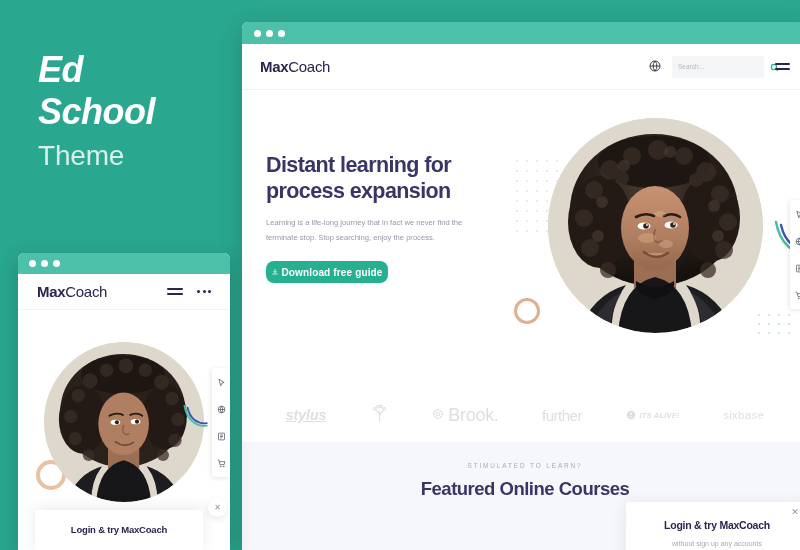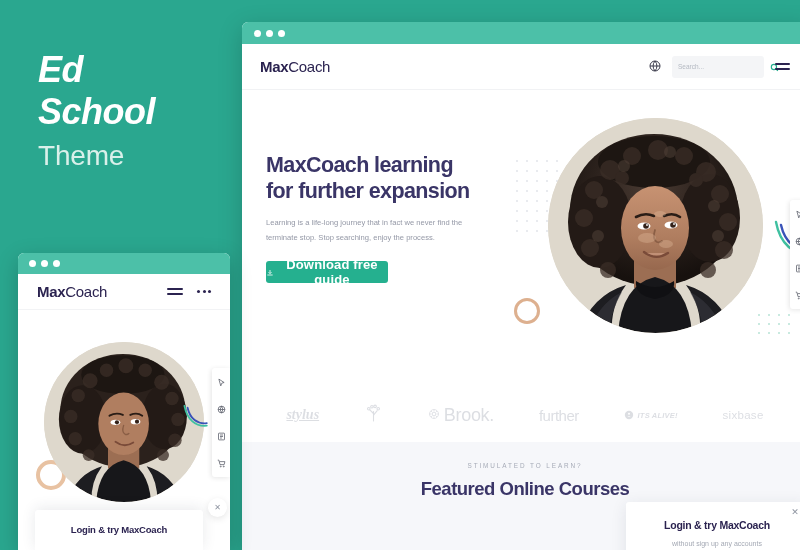--- a/index.html
+++ b/index.html
@@ -76,22 +76,22 @@
   .hero-h1 {
     font-size:21.5px; font-weight:bold; color:#3a3567;
     line-height:1.21; letter-spacing:-0.6px;
   }
   .hero-p {
     font-size:7.6px; color:#9498a6; line-height:2.0;
     margin-top:11px; width:200px;
   }
   .btn-primary {
     margin-top:16px; width:122px; height:22px; background:#25b08f;
-    border:none; border-radius:3px; color:#fff;
-    font-size:13px; font-weight:bold; letter-spacing:0.15px;
+    border:none; border-radius:8px; color:#fff;
+    font-size:10px; font-weight:bold; letter-spacing:0.15px;
     display:flex; align-items:center; justify-content:center; gap:2px;
     font-family:"Liberation Sans", sans-serif; cursor:pointer;
   }
   .dl-ic { width:8px; height:8px; }
   .hero-note { margin-top:13px; font-size:7.2px; color:#a0a4b0; }
   .hero-note a { color:#25b08f; font-weight:bold; text-decoration:none; }
 
   .hero-visual { position:absolute; right:2px; top:8px; width:300px; height:290px; }
   .photo-circle {
     position:absolute; left:42px; top:20px; width:215px; height:215px;
@@ -115,21 +115,21 @@
     align-items:center; gap:9px; z-index:6;
   }
   .side-tools svg { width:9px; height:9px; color:#555a66; }
 
   
   .clients {
     height:54px; background:#fff; display:flex; align-items:center;
     justify-content:space-around; padding:0 22px;
   }
   .client { opacity:0.30; color:#8d93a3; display:flex; align-items:center; gap:4px; }
-  .c-stylus { font-family:Liberation Serif, serif; font-style:italic; font-size:14px; font-weight:bold; text-decoration:underline; }
+  .c-stylus { font-family:Liberation Sans, sans-serif; font-style:italic; font-size:14px; font-weight:bold; text-decoration:underline; }
   .c-brook { font-size:18px; letter-spacing:-0.3px; }
   .c-pencil { font-size:15px; letter-spacing:-0.5px; }
   .c-alive { font-size:7.5px; font-weight:bold; font-style:italic; letter-spacing:0.2px; }
   .c-sixbase { font-size:11.5px; letter-spacing:0.3px; }
   .client svg { width:12px; height:12px; }
 
   
   .featured {
     background:#f6f7fa; height:108px; padding-top:20px; text-align:center;
     position:relative;
@@ -254,21 +254,21 @@
       <span class="burger">
           <i></i>
           <i></i>
         </span>
     </div>
   </div>
 
   <div class="hero">
 
     <div class="hero-copy">
-      <h1 class="hero-h1">MaxCoach learning for further expansion</h1>
+      <h1 class="hero-h1">Distant learning for process expansion</h1>
       <p class="hero-p">Learning is a life-long journey that in fact we never find the terminate stop. Stop searching, enjoy the process.</p>
       <button class="btn-primary">
         <span>
           <svg class="dl-ic" viewBox="0 0 24 24" fill="none" stroke="currentColor" stroke-width="2.4">
             <path d="M12 3v10M7.5 9.5L12 14l4.5-4.5M4 18h16"></path>
           </svg>
         </span>
         <span>Download free guide</span>
       </button>
     </div>

